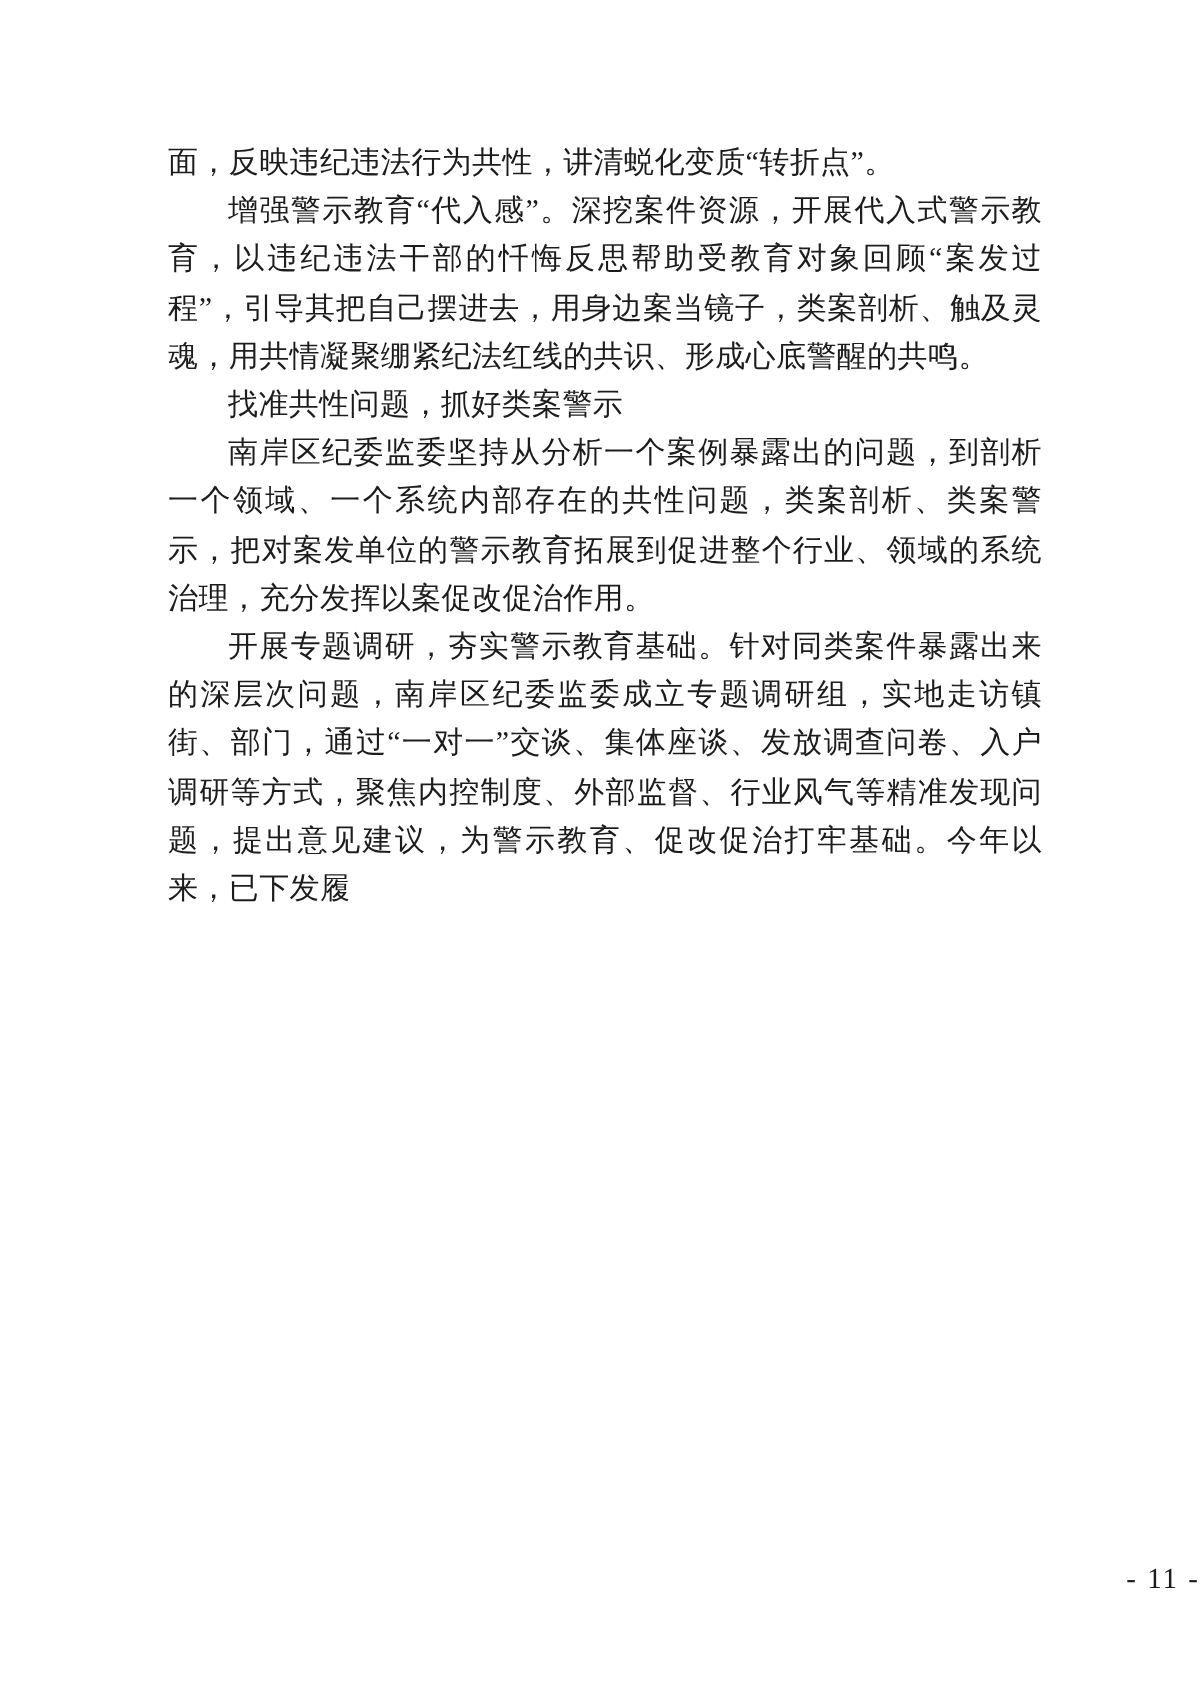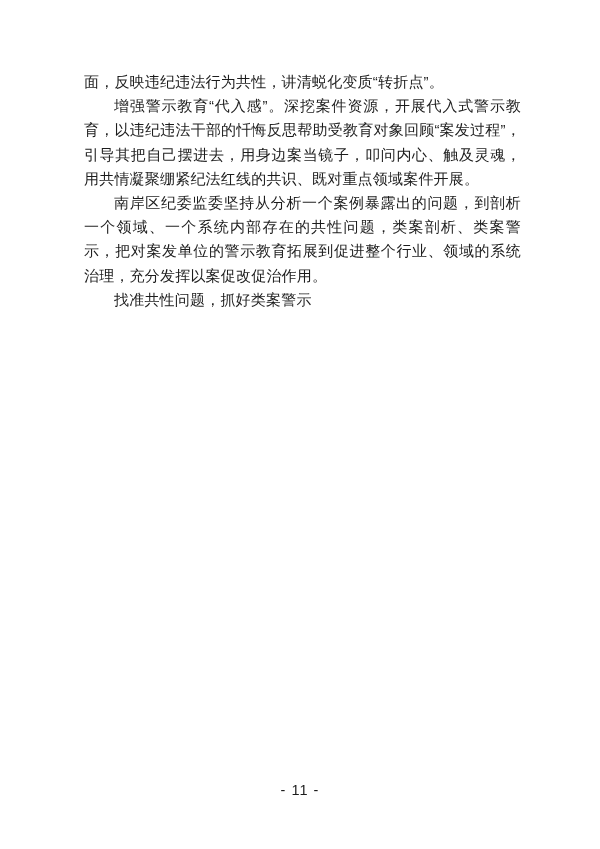--- a/index.html
+++ b/index.html
@@ -6,21 +6,21 @@
     margin: 0;
     padding: 0;
     background: #ffffff;
   }
   .page {
     position: relative;
     width: 600px;
     height: 849px;
     background: #ffffff;
     overflow: hidden;
-    font-family: Liberation Sans, sans-serif;
+    font-family: Liberation Serif, serif;
     color: #1c1c1c;
   }
   .content {
     position: absolute;
     left: 84px;
     top: 70px;
     width: 437px;
     font-size: 15px;
     line-height: 24.2px;
     text-align: justify;
@@ -38,30 +38,31 @@
     text-indent: 2em;
   }
   .para.continuation {
     text-indent: 0;
   }
   .page-number {
     position: absolute;
     top: 782px;
     left: 0;
     right: 0;
-    text-align: center;
+    text-align: right;
     font-size: 14.5px;
     letter-spacing: 1px;
     color: #1c1c1c;
   }
 </style>
 </head>
 <body>
 
 <div class="page">
   <div class="content">
       <p class="para continuation">面，反映违纪违法行为共性，讲清蜕化变质“转折点”。</p>
-      <p class="para indented">增强警示教育“代入感”。深挖案件资源，开展代入式警示教育，以违纪违法干部的忏悔反思帮助受教育对象回顾“案发过程”，引导其把自己摆进去，用身边案当镜子，叩问内心、触及灵魂，用共情凝聚绷紧纪法红线的共识、既对重点领域案件开展。</p>
+      <p class="para indented">增强警示教育“代入感”。深挖案件资源，开展代入式警示教育，以违纪违法干部的忏悔反思帮助受教育对象回顾“案发过程”，引导其把自己摆进去，用身边案当镜子，类案剖析、触及灵魂，用共情凝聚绷紧纪法红线的共识、形成心底警醒的共鸣。</p>
+      <p class="para heading">找准共性问题，抓好类案警示</p>
       <p class="para indented">南岸区纪委监委坚持从分析一个案例暴露出的问题，到剖析一个领域、一个系统内部存在的共性问题，类案剖析、类案警示，把对案发单位的警示教育拓展到促进整个行业、领域的系统治理，充分发挥以案促改促治作用。</p>
-      <p class="para heading">找准共性问题，抓好类案警示</p>
+      <p class="para indented">开展专题调研，夯实警示教育基础。针对同类案件暴露出来的深层次问题，南岸区纪委监委成立专题调研组，实地走访镇街、部门，通过“一对一”交谈、集体座谈、发放调查问卷、入户调研等方式，聚焦内控制度、外部监督、行业风气等精准发现问题，提出意见建议，为警示教育、促改促治打牢基础。今年以来，已下发履</p>
     </div>
   <div class="page-number">- 11 -</div>
 </div>
 
 </body></html>

